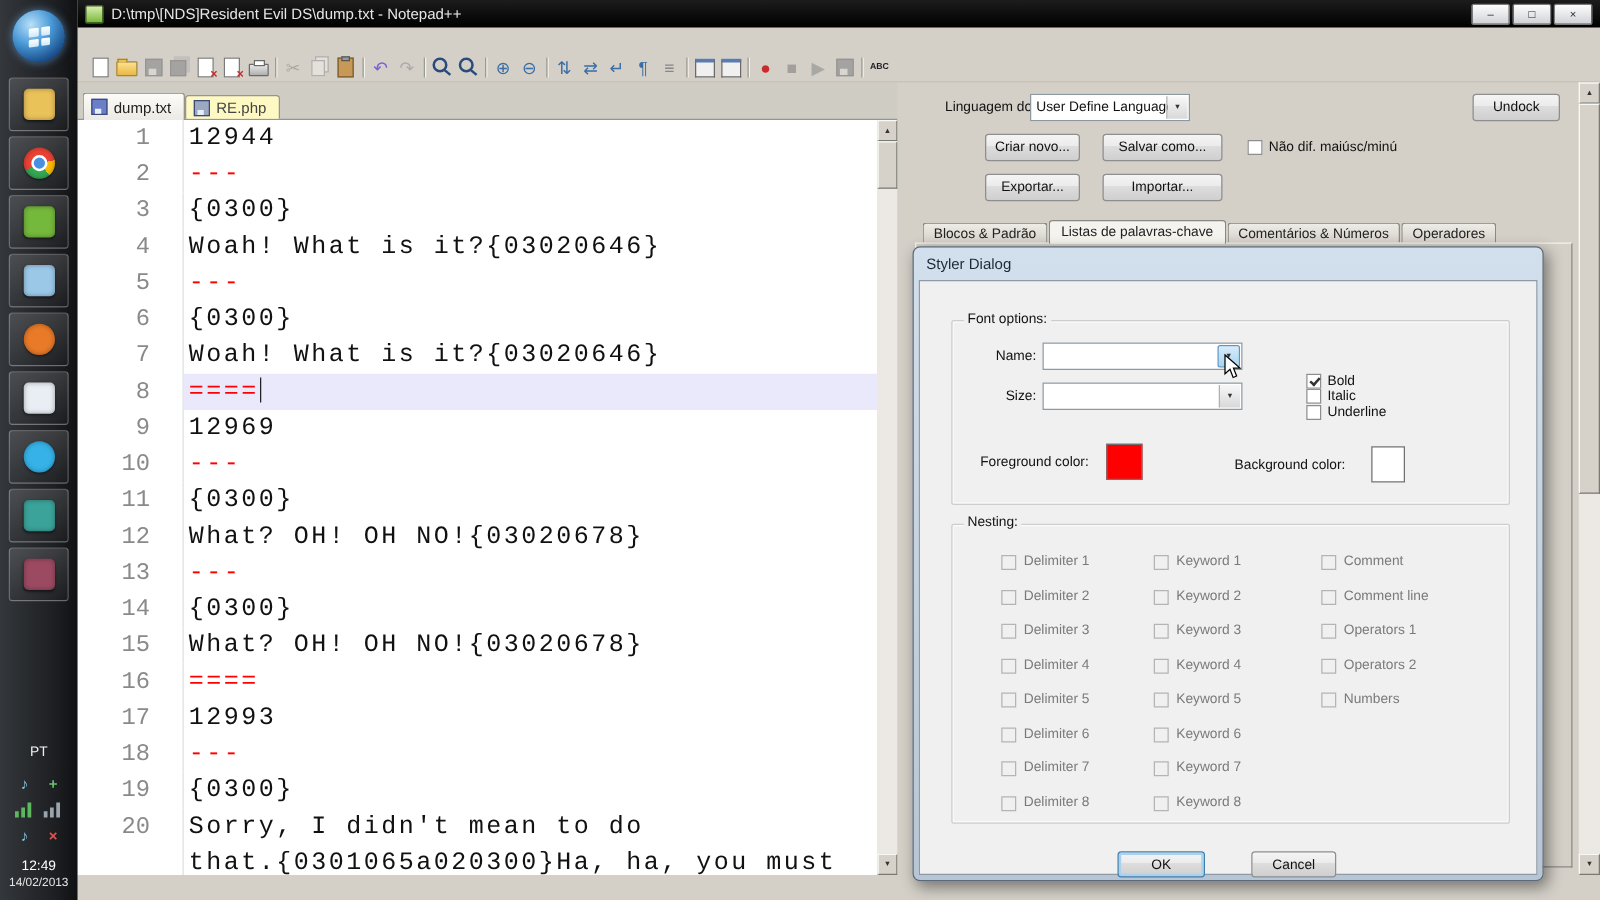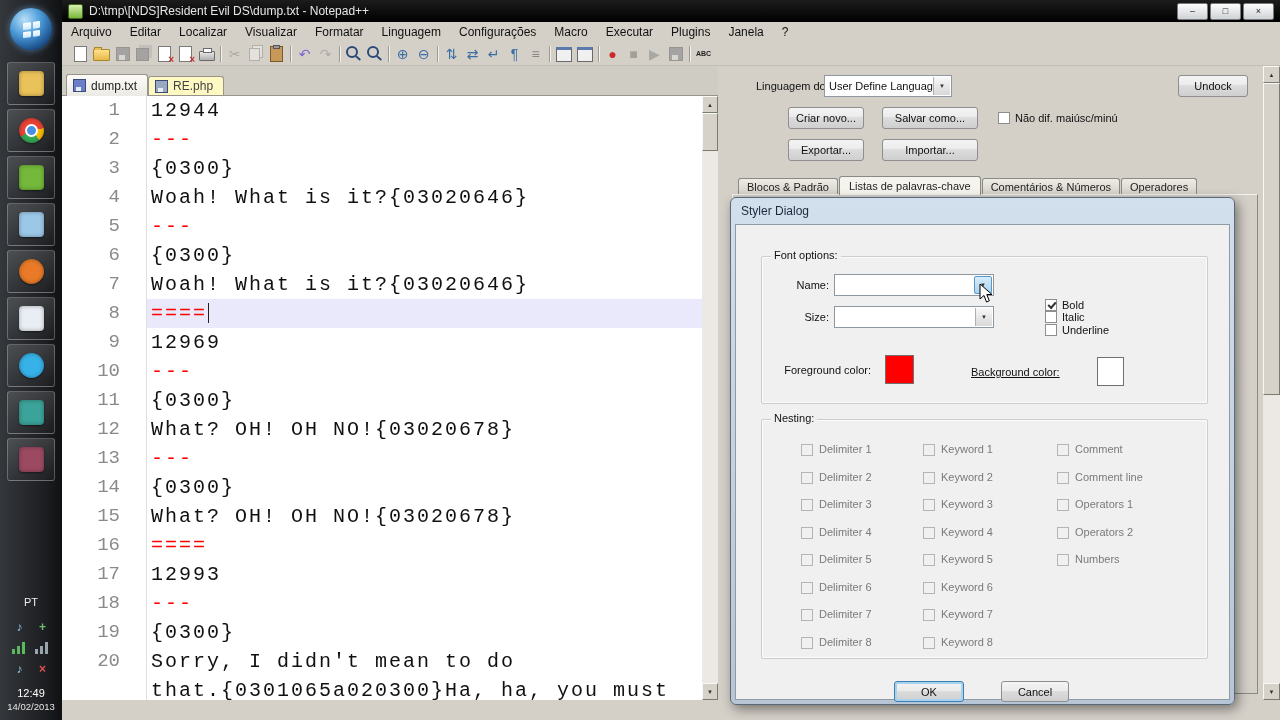--- a/index.html
+++ b/index.html
@@ -228,34 +228,20 @@
     <div id="titlebar">
       <span class="title-ic"></span>
       <span class="title-tx">D:\tmp\[NDS]Resident Evil DS\dump.txt - Notepad++</span>
       <span class="win-btns">
         <span class="wbtn">–</span>
         <span class="wbtn">□</span>
         <span class="wbtn">×</span>
       </span>
     </div>
 
-    <div id="menubar">
-        <div class="menu-item">Arquivo</div>
-        <div class="menu-item">Editar</div>
-        <div class="menu-item">Localizar</div>
-        <div class="menu-item">Visualizar</div>
-        <div class="menu-item">Formatar</div>
-        <div class="menu-item">Linguagem</div>
-        <div class="menu-item">Configurações</div>
-        <div class="menu-item">Macro</div>
-        <div class="menu-item">Executar</div>
-        <div class="menu-item">Plugins</div>
-        <div class="menu-item">Janela</div>
-        <div class="menu-item">?</div>
-      </div>
     <div id="toolbar">
         <div class="tb-btn">
           <span class="tb-ic sh-page"></span>
         </div>
         <div class="tb-btn">
           <span class="tb-ic sh-folder"></span>
         </div>
         <div class="tb-btn disabled">
           <span class="tb-ic sh-floppy"></span>
         </div>
@@ -510,21 +496,21 @@
       <span class="cb"></span>
       <span>Italic</span>
     </label>
     <label class="cb-row" style="left:314px;top:126px;">
       <span class="cb"></span>
       <span>Underline</span>
     </label>
 
     <span class="dlabel" style="left:20px;top:166px;width:120px;text-align:right;">Foreground color:</span>
     <span class="swatch" style="left: 154px; top: 157px; width: 29px; height: 29px; background: rgb(255, 0, 0);"></span>
-    <span class="dlabel" style="left:240px;top:168px;width:122px;text-align:left;text-decoration:underline;">Background color:</span>
+    <span class="dlabel" style="left:240px;top:168px;width:122px;text-align:center;">Background color:</span>
     <span class="swatch" style="left: 366px; top: 159px; width: 27px; height: 29px; background: rgb(255, 255, 255);"></span>
 
     <span class="dlabel onbg" style="left:40px;top:214px;">Nesting:</span>
     <div class="grp" style="left:30px;top:221px;width:445px;height:238px;"></div>
     <div class="nest-col" style="left:70px;top:246px;">
         <label class="nest-row">
           <span class="cb disabled"></span>
           <span class="nest-lb">Delimiter 1</span>
         </label>
         <label class="nest-row">

